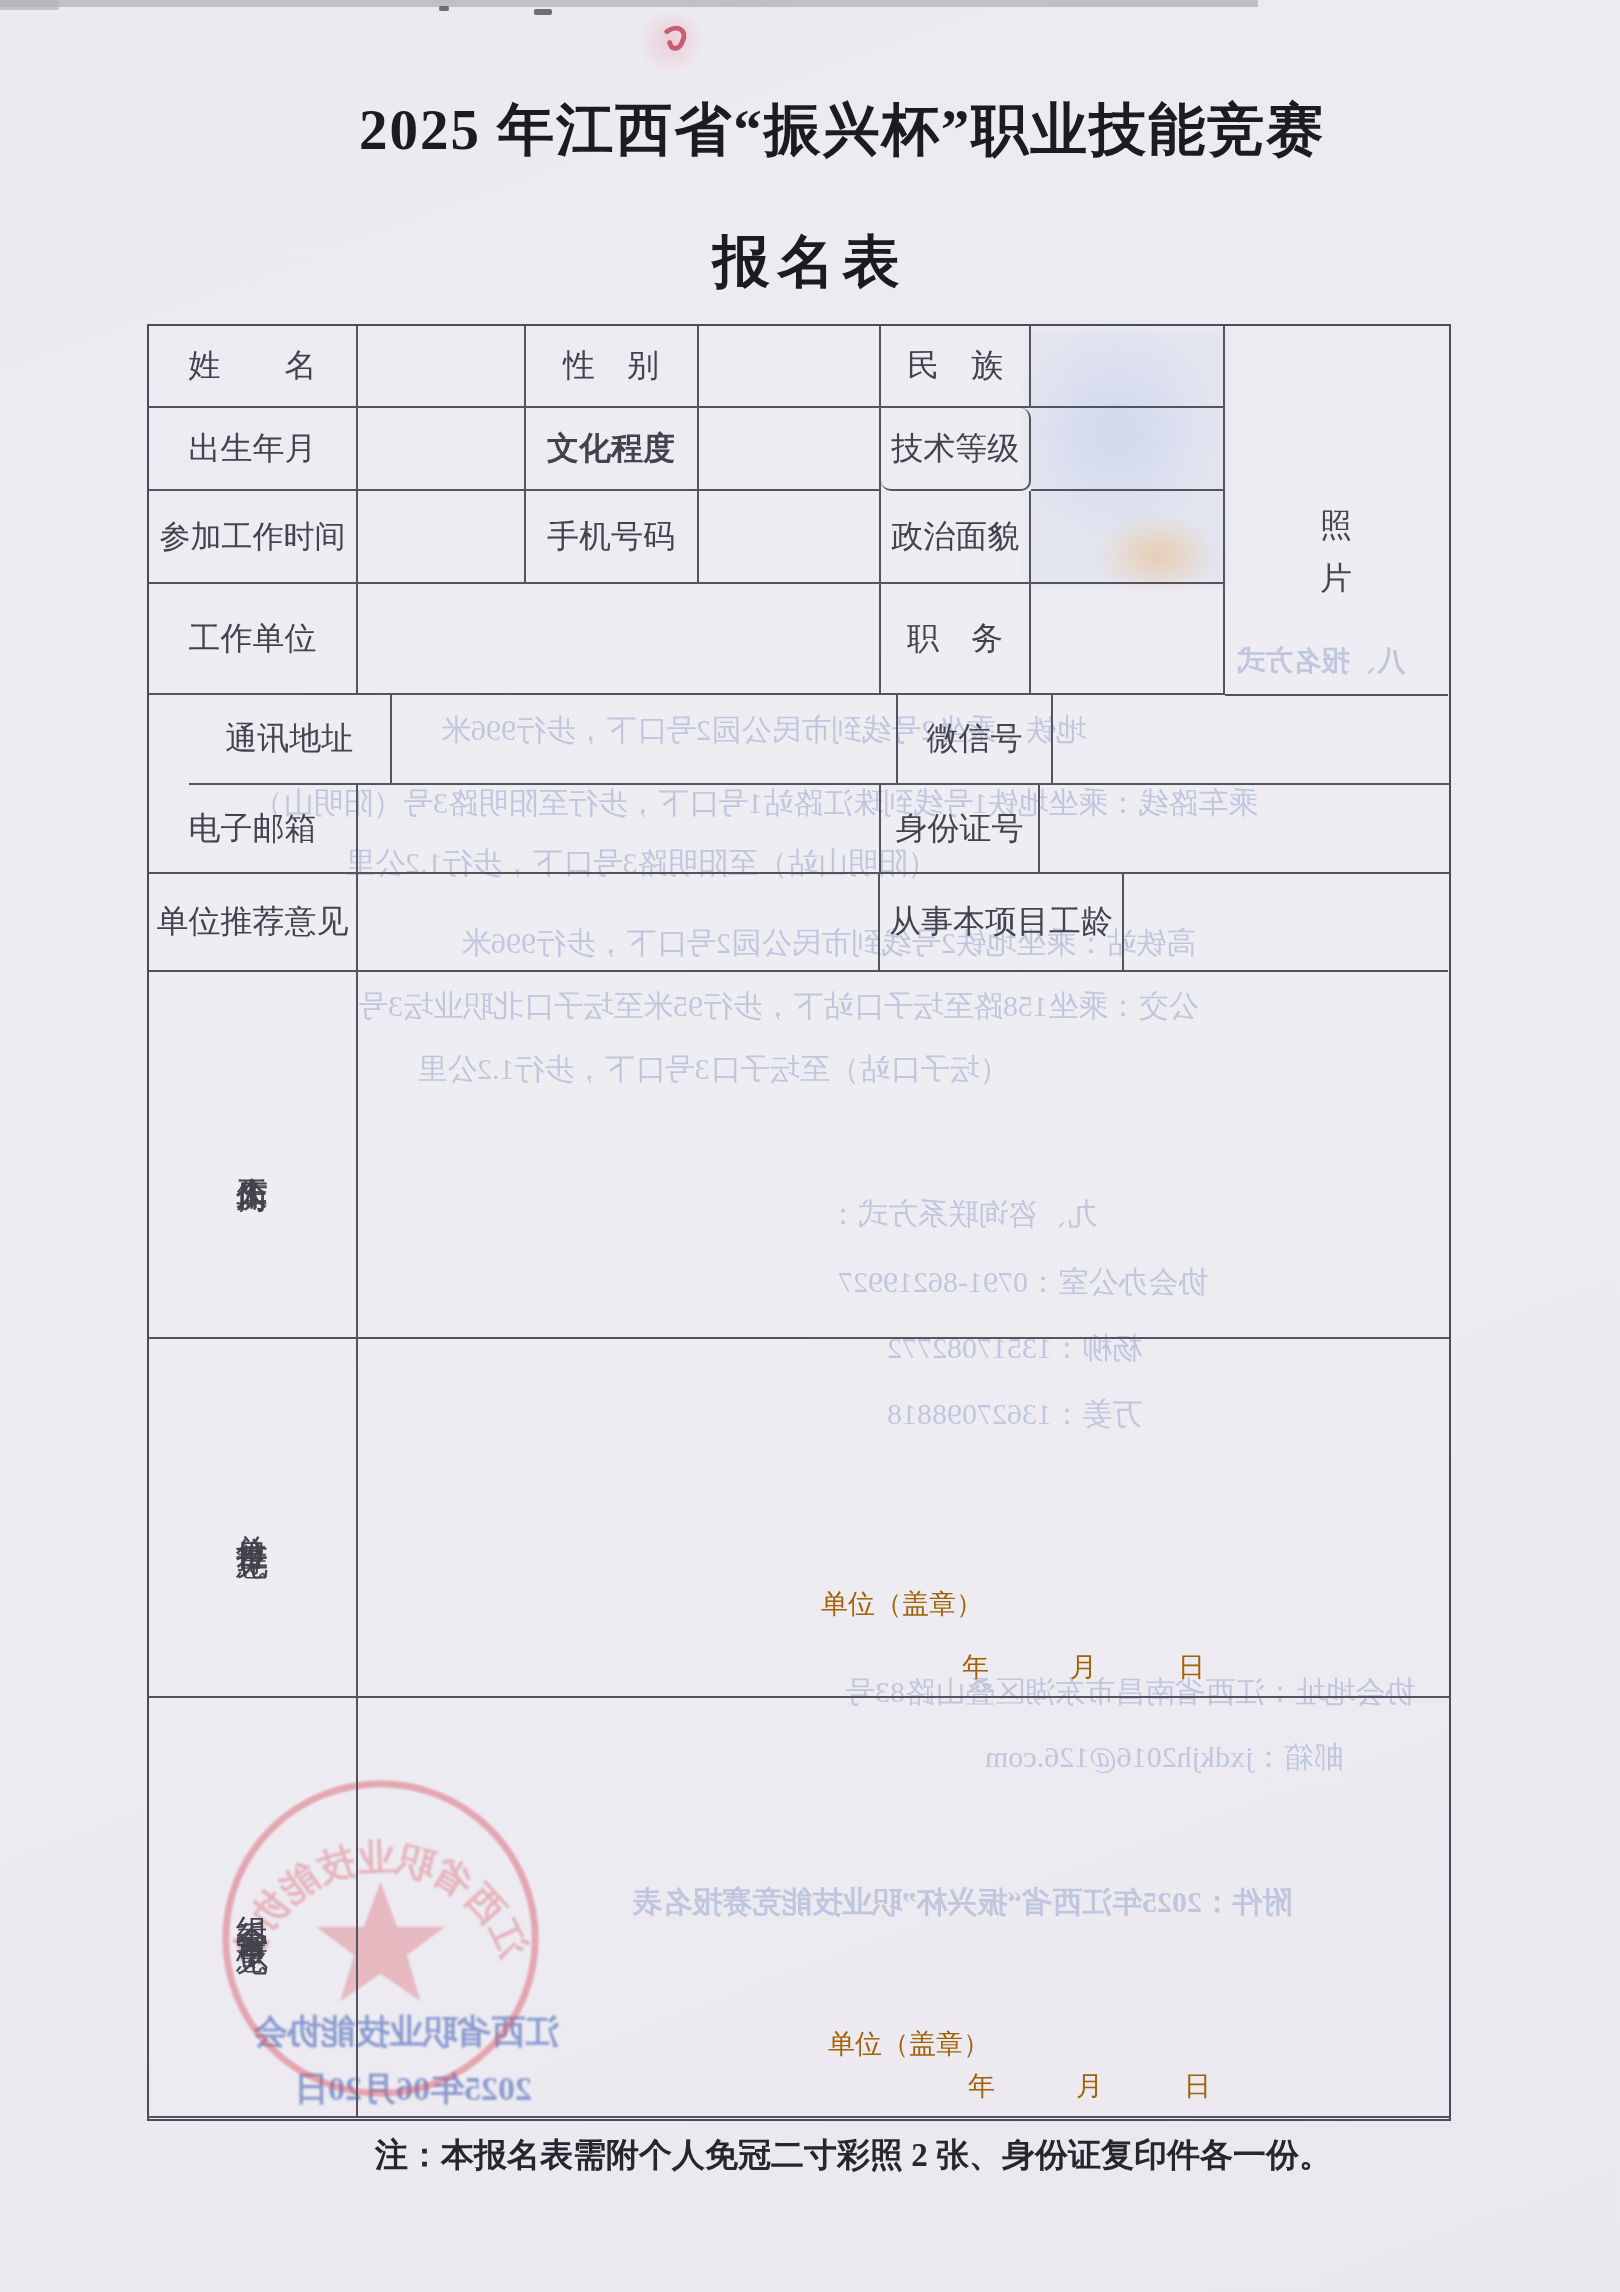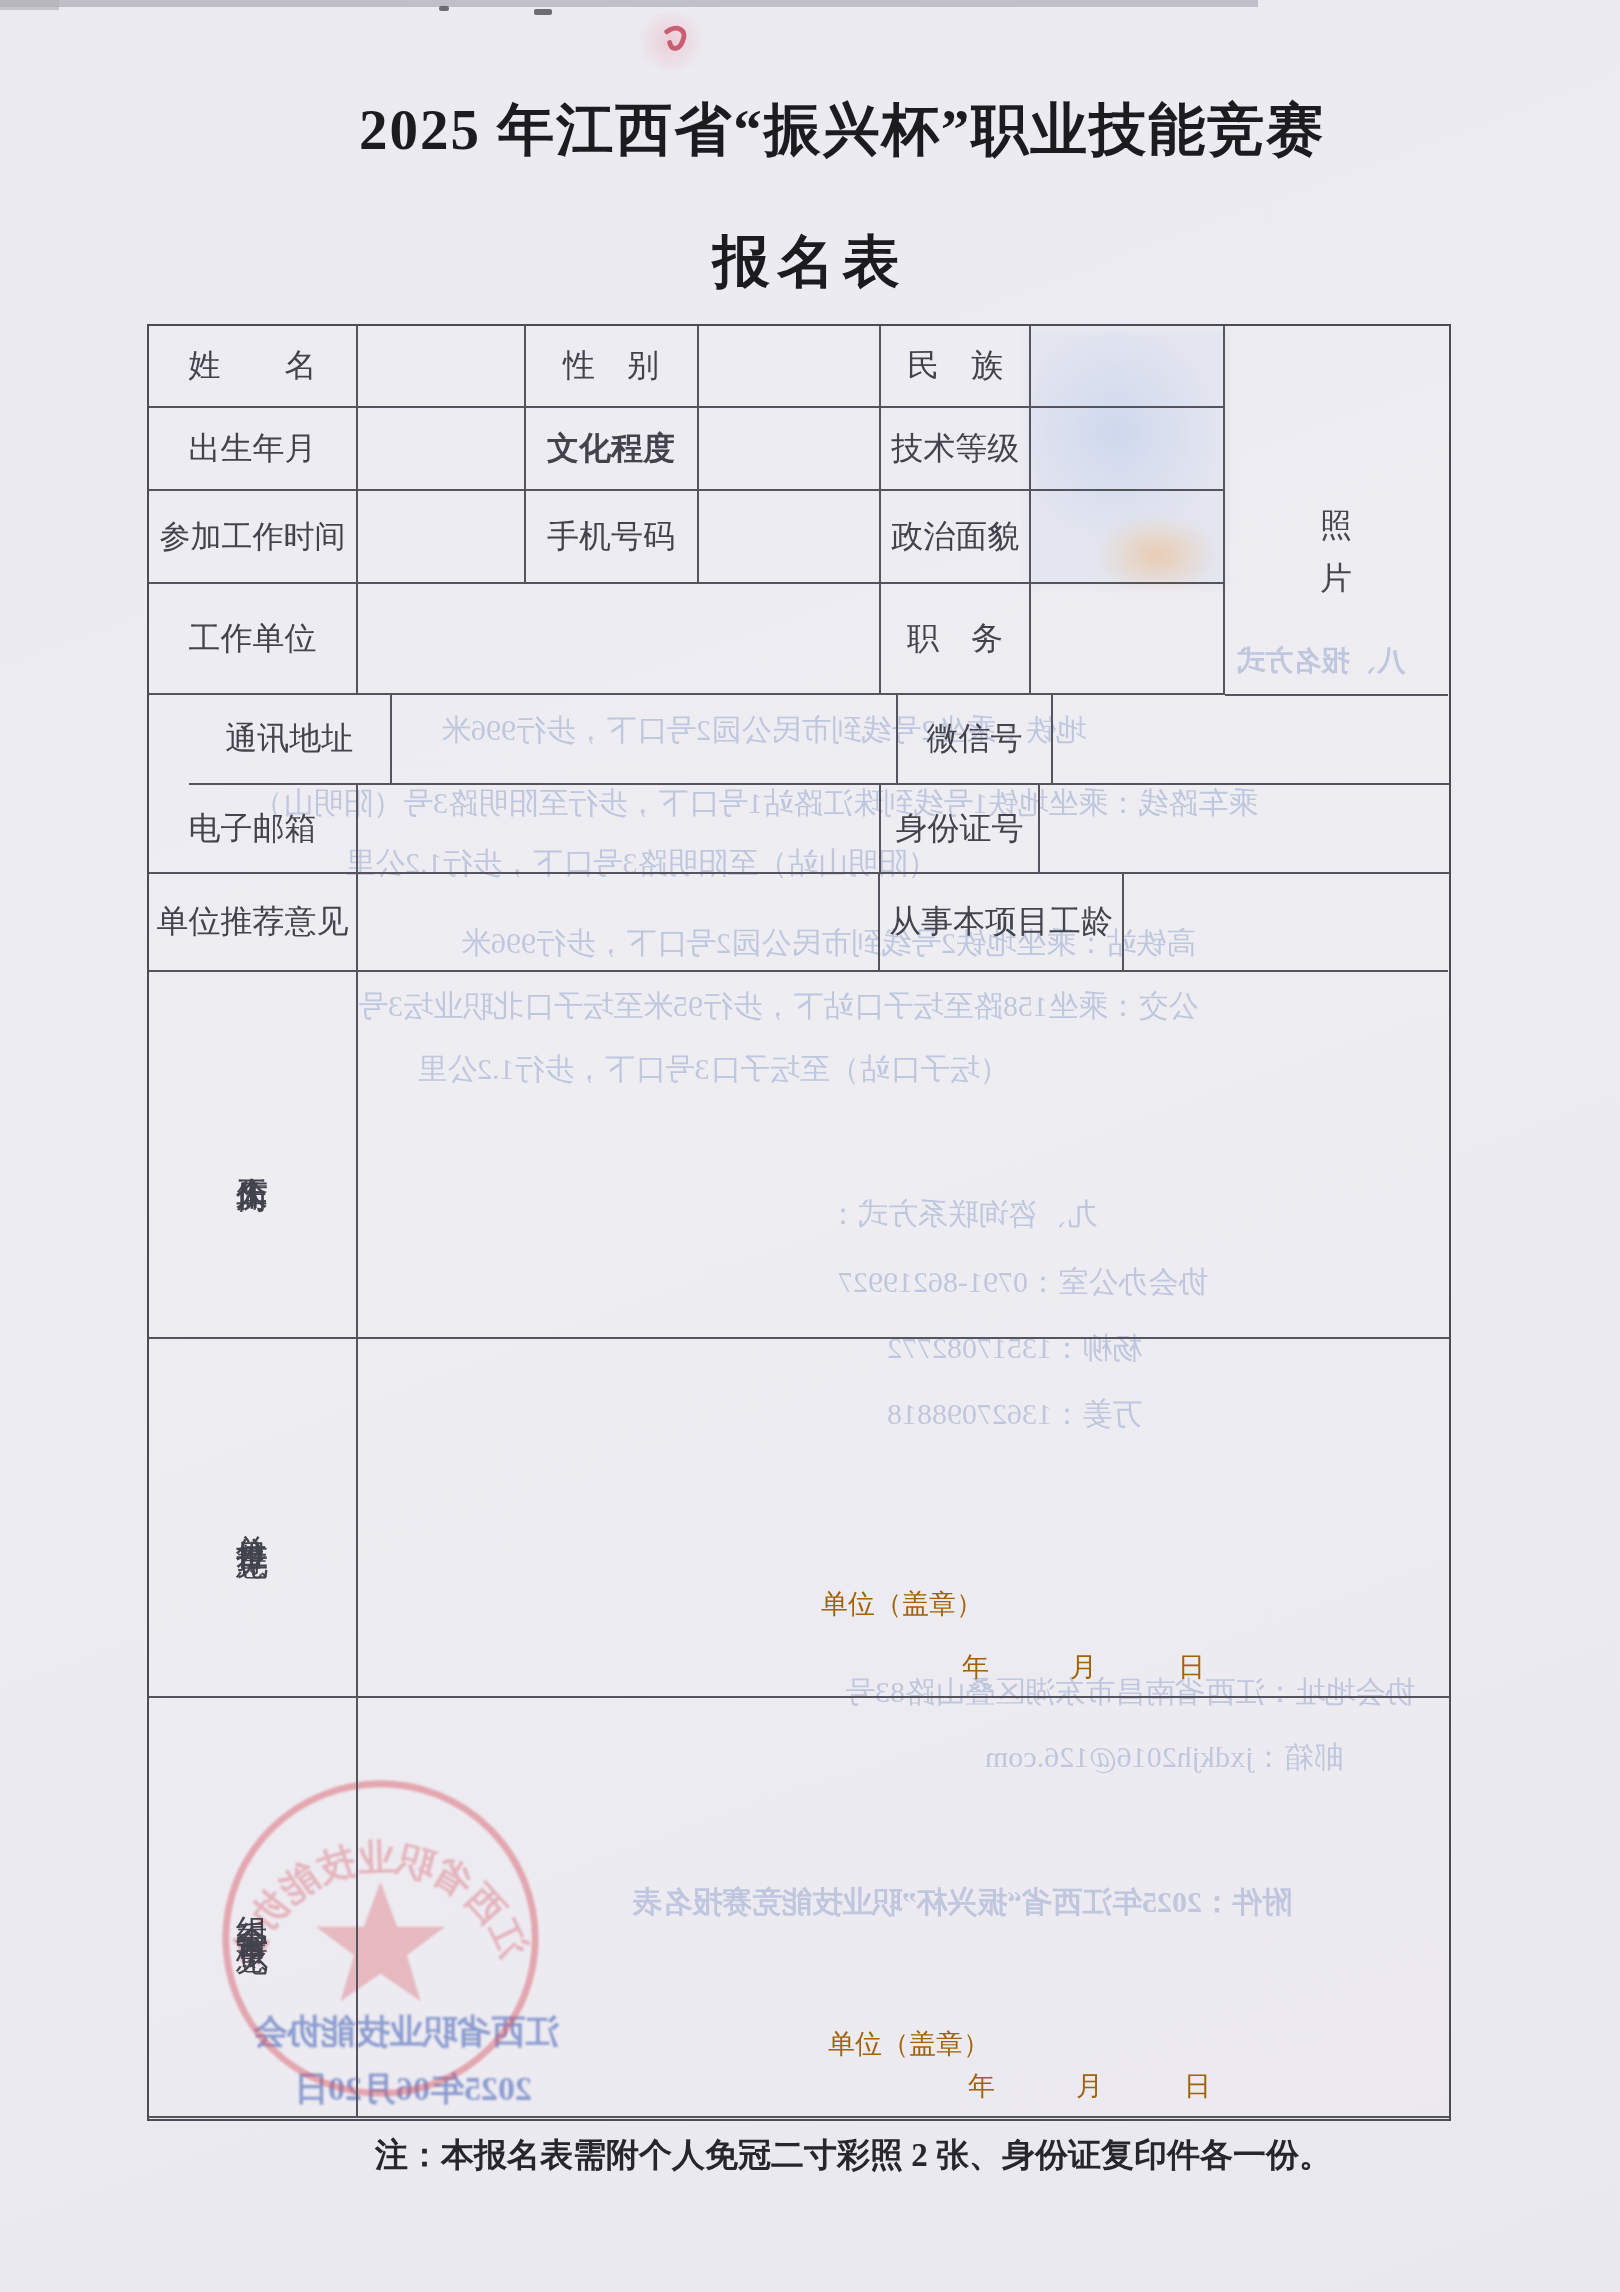--- a/index.html
+++ b/index.html
@@ -107,21 +107,21 @@
     <div class="cell" style="width:183px;"></div>
     <div class="cell" style="width:150px;">民　族</div>
     <div class="cell" style="width:194px;"></div>
   </div>
 
   <div class="row narrow" style="height:83px;width:1076px;">
     <div class="cell" style="width:209px;">出生年月</div>
     <div class="cell" style="width:168px;"></div>
     <div class="cell" style="width:173px;font-weight:bold;">文化程度</div>
     <div class="cell" style="width:183px;"></div>
-    <div class="cell" style="width:150px;">技术等级</div>
+    <div class="cell" style="width:150px;border-radius:10px;">技术等级</div>
     <div class="cell" style="width:194px;"></div>
   </div>
 
   <div class="row narrow" style="height:93px;width:1076px;justify-content:center;">
     <div class="cell" style="width:209px;font-size:31px;">参加工作时间</div>
     <div class="cell" style="width:168px;"></div>
     <div class="cell" style="width:173px;">手机号码</div>
     <div class="cell" style="width:183px;"></div>
     <div class="cell" style="width:150px;">政治面貌</div>
     <div class="cell" style="width:194px;"></div>

